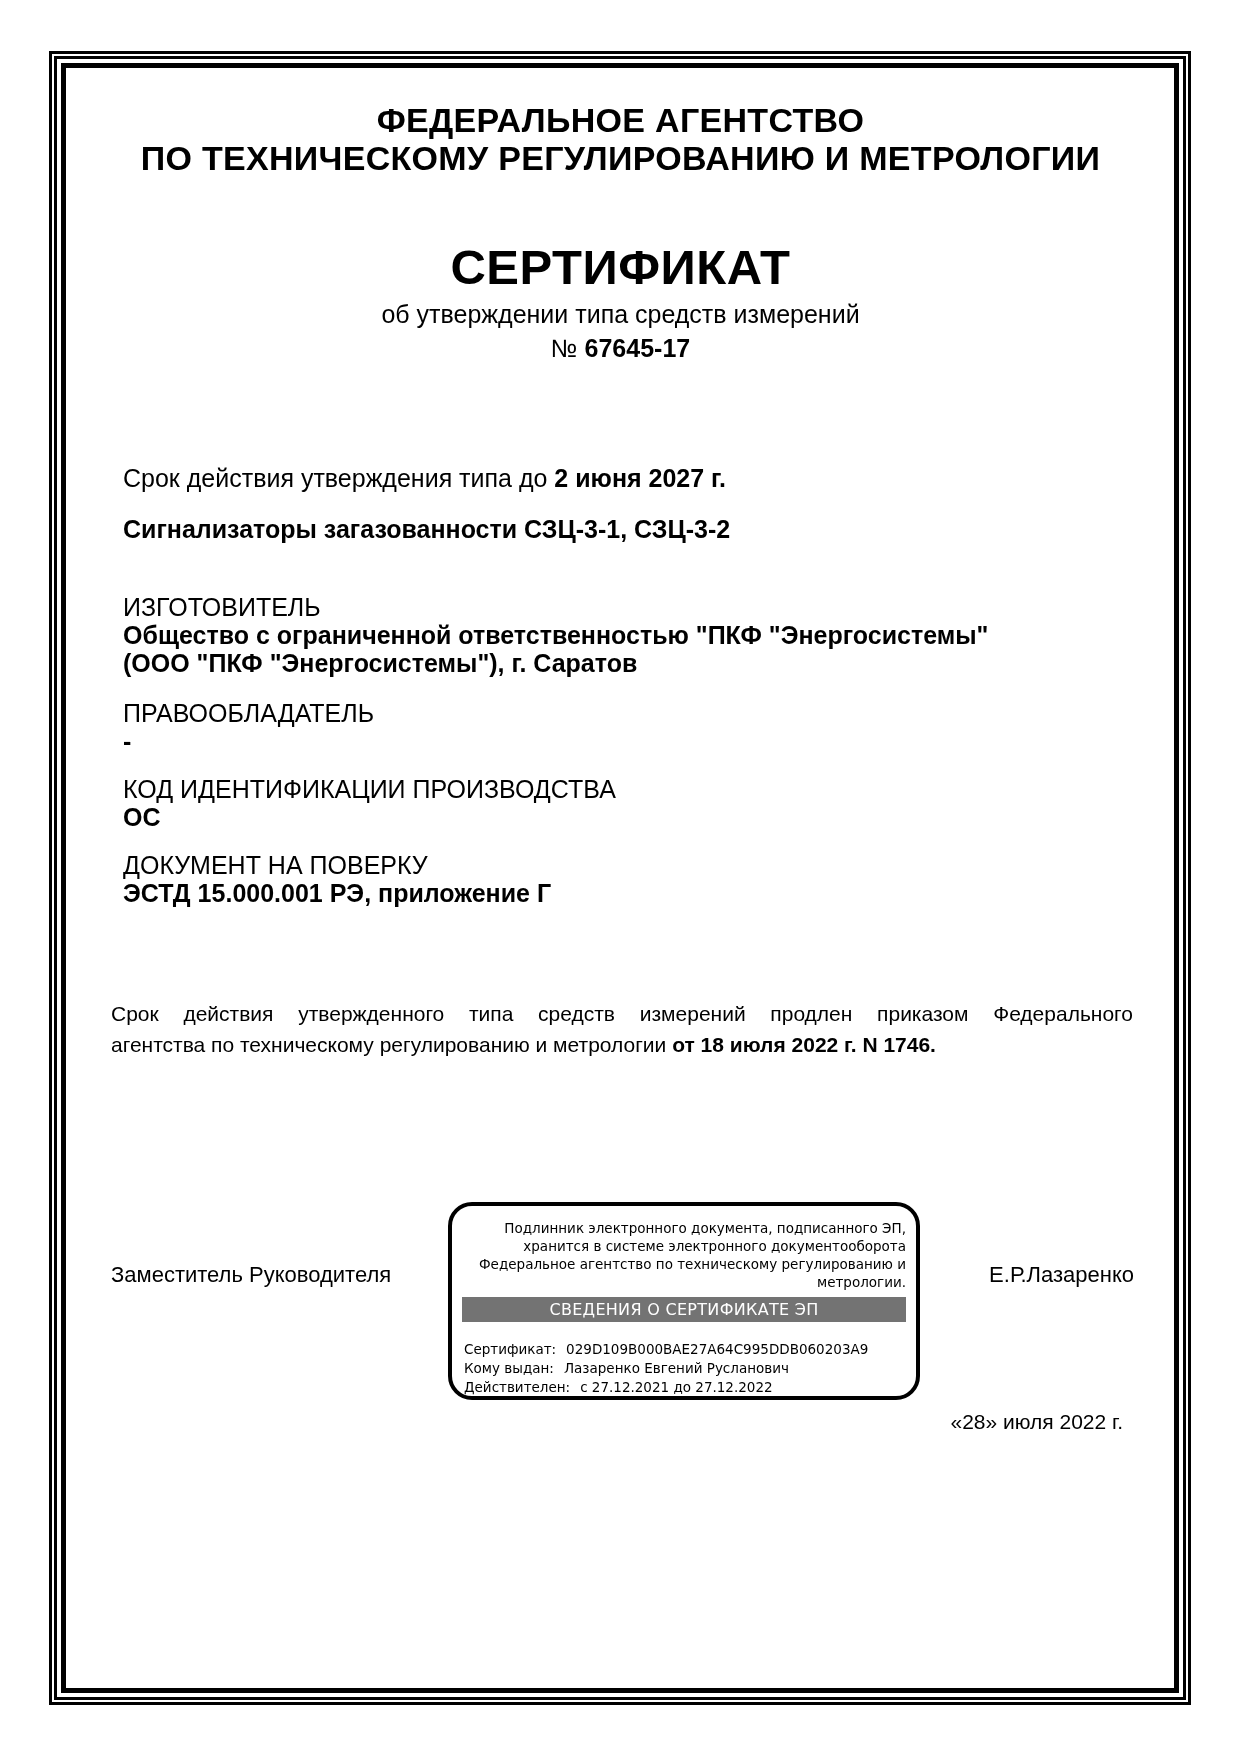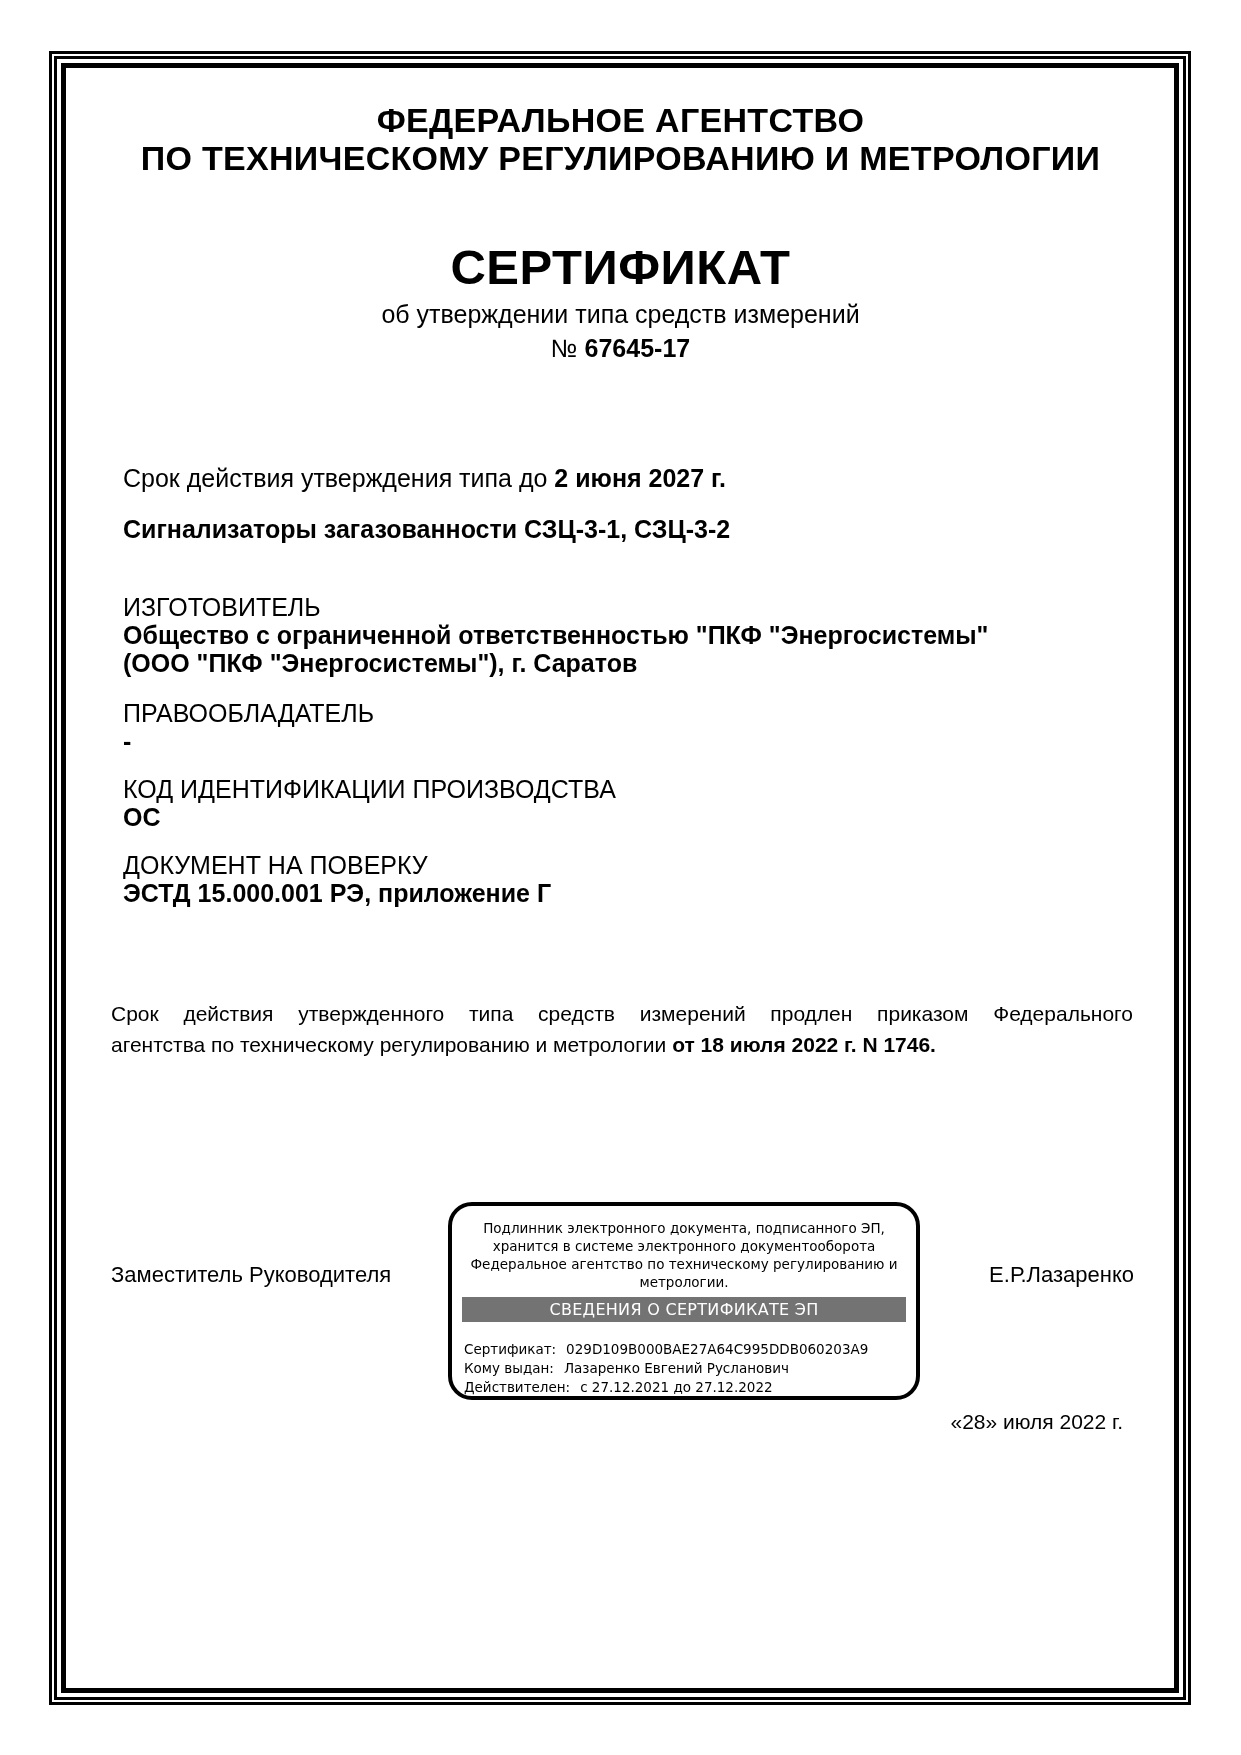--- a/index.html
+++ b/index.html
@@ -91,21 +91,21 @@
     width: 472px;
     height: 198px;
     border: 4px solid #000;
     border-radius: 24px;
     box-sizing: border-box;
     background: #fff;
     font-family: "DejaVu Sans", sans-serif;
   }
   .stamp-header {
     padding: 13px 10px 0 10px;
-    text-align: center;
+    text-align: right;
     font-size: 13.5px;
     line-height: 18px;
   }
   .stamp-bar {
     margin: 6px 10px 0 10px;
     background: #737373;
     color: #fff;
     text-align: center;
     font-size: 16px;
     height: 25px;

